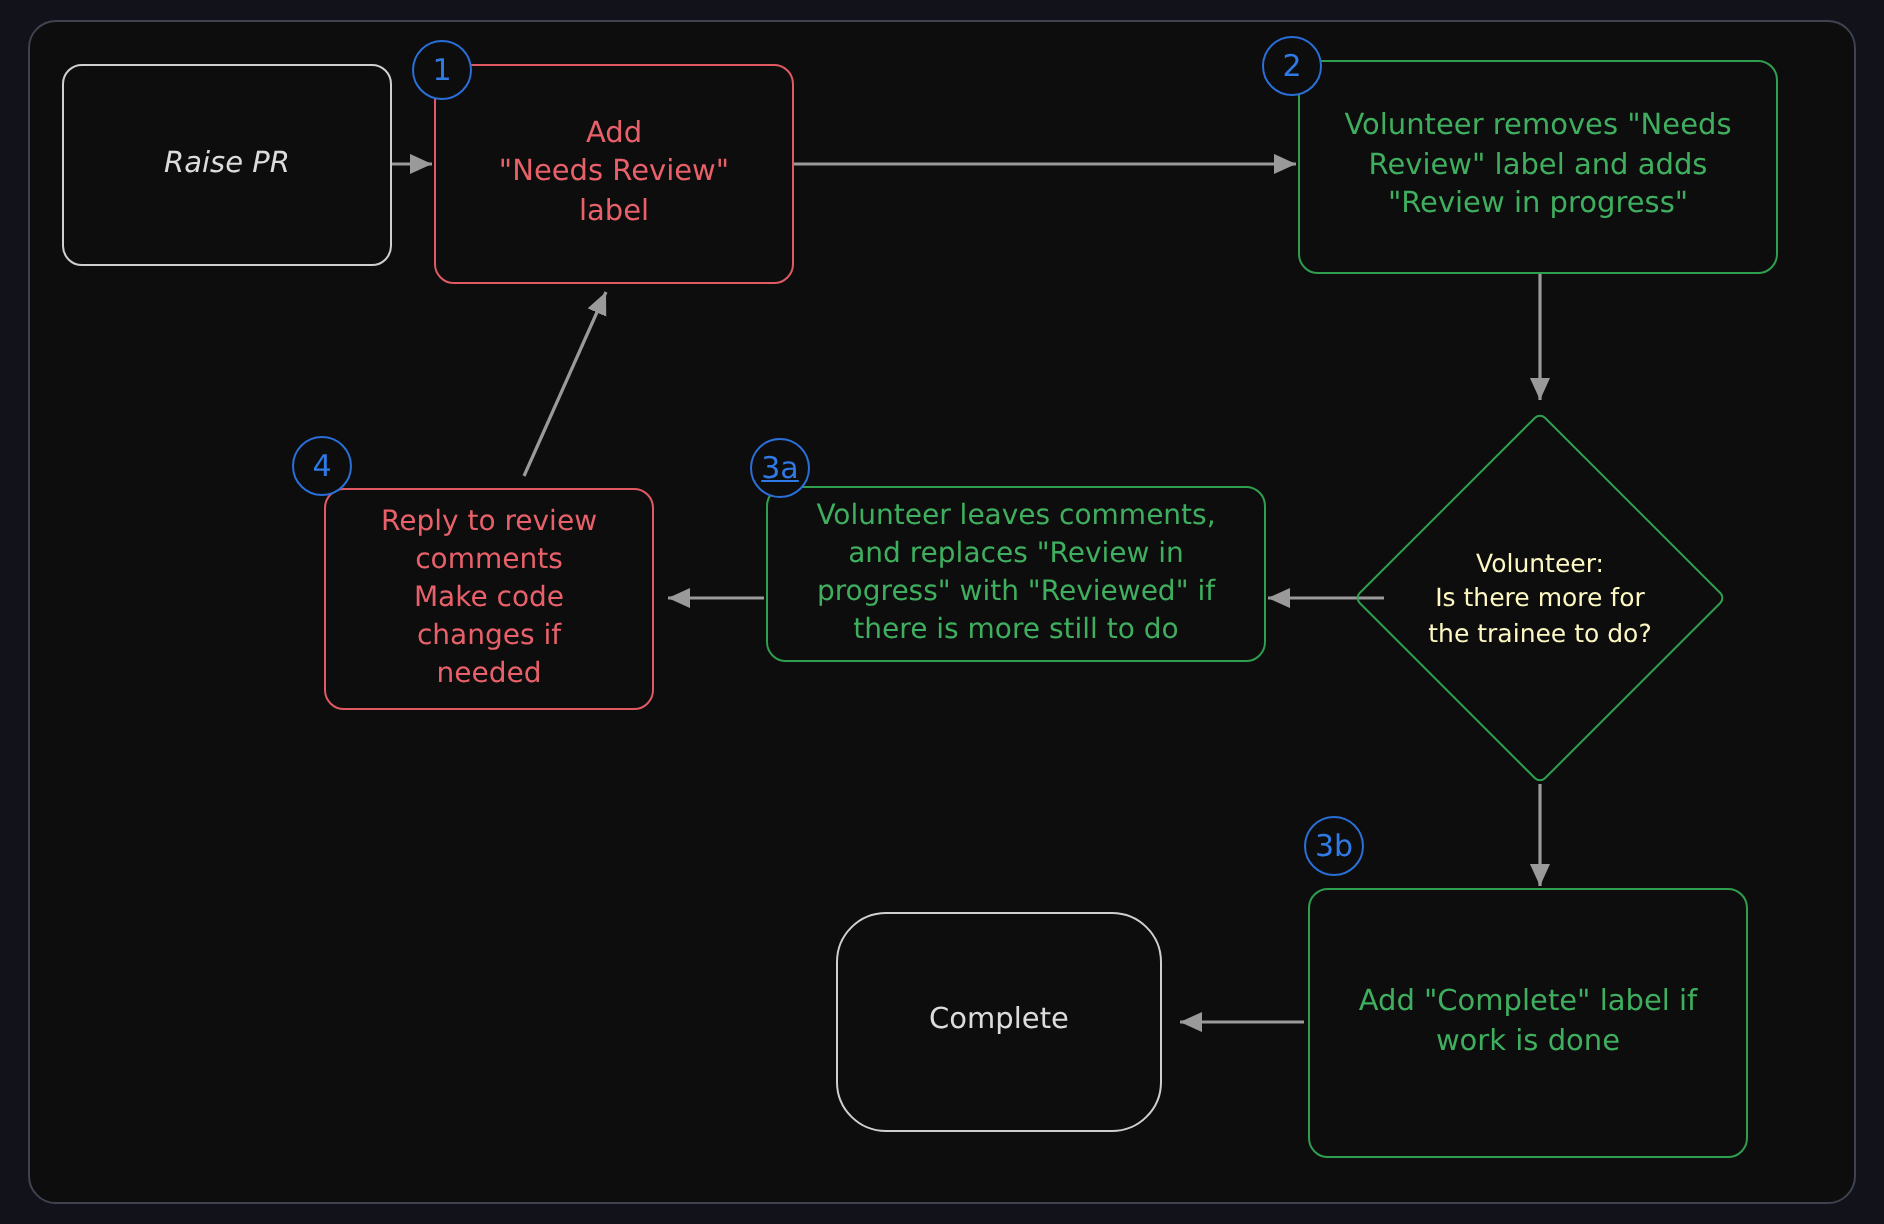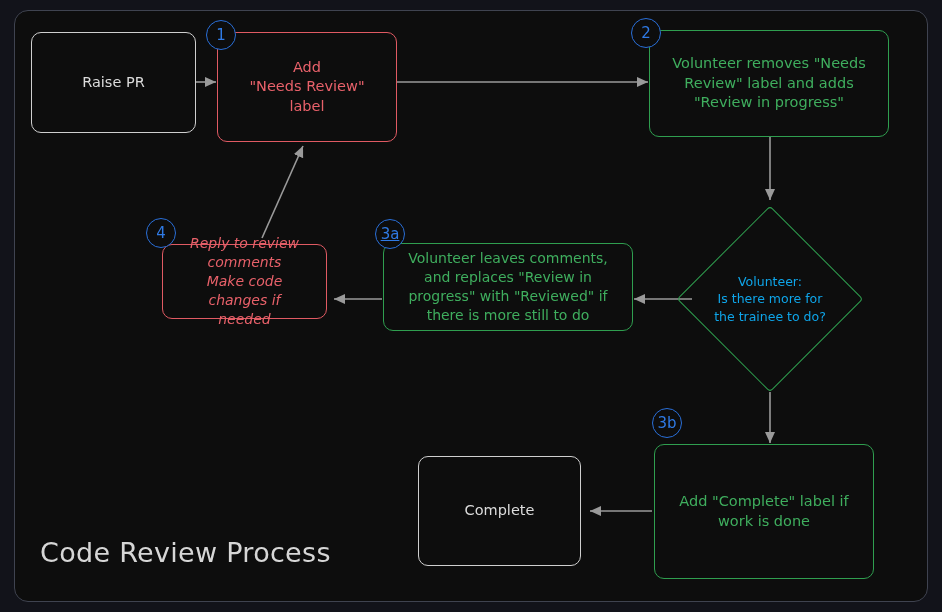--- a/index.html
+++ b/index.html
@@ -59,21 +59,21 @@
     border: 1.6px solid #2f9e4f;
     transform: rotate(45deg);
     background: transparent;
   }
   .diamond-label {
     position: absolute;
     display: flex;
     align-items: center;
     justify-content: center;
     text-align: center;
-    color: #0ea5e9;
+    color: #fef9c3;
     font-size: 12.5px;
     line-height: 1.4;
   }
   .badge {
     position: absolute;
     width: 28px;
     height: 28px;
     border-radius: 50%;
     border: 1.8px solid #2a6fd8;
     background: #0d0d0d;
@@ -124,21 +124,21 @@
 
     <line x1="382" y1="299" x2="334" y2="299" stroke="#9a9a9a" stroke-width="1.6" marker-end="url(#arrowGrey)"></line>
 
     <line x1="262" y1="238" x2="303" y2="146" stroke="#9a9a9a" stroke-width="1.6" marker-end="url(#arrowGrey)"></line>
 
     <line x1="770" y1="392" x2="770" y2="443" stroke="#9a9a9a" stroke-width="1.6" marker-end="url(#arrowGrey)"></line>
 
     <line x1="652" y1="511" x2="590" y2="511" stroke="#9a9a9a" stroke-width="1.6" marker-end="url(#arrowGrey)"></line>
   </svg>
 
-  <div class="node plain" style="left:31px; top:32px; width:165px; height:101px;">
+  <div class="node plain" style="left:31px; top:32px; width:165px; height:101px;font-style:italic;">
     <span>Raise PR</span>
   </div>
 
   <div class="node red" style="left:217px; top:32px; width:180px; height:110px; white-space:pre-line;">
     <span>Add
 "Needs Review"
 label</span>
   </div>
 
   <div class="node green" style="left:649px; top:30px; width:240px; height:107px;">
@@ -149,45 +149,42 @@
   <div class="diamond-label" style="left:695px; top:263px; width:150px; height:72px; white-space:pre-line;">
     <span>Volunteer:
 Is there more for
 the trainee to do?</span>
   </div>
 
   <div class="node green" style="left:383px; top:243px; width:250px; height:88px; font-size:14px;">
     <span>Volunteer leaves comments, and replaces "Review in progress" with "Reviewed" if there is more still to do</span>
   </div>
 
-  <div class="node red" style="left:162px; top:244px; width:165px; height:75px; white-space:pre-line; font-size:14px;font-style:italic;">
+  <div class="node red" style="left:162px; top:244px; width:165px; height:111px; white-space:pre-line; font-size:14px;">
     <span>Reply to review comments
 Make code changes if needed</span>
   </div>
 
   <div class="node green" style="left:654px; top:444px; width:220px; height:135px;">
     <span>Add "Complete" label if work is done</span>
   </div>
 
-  <div class="node plain" style="left:418px; top:456px; width:163px; height:110px;">
+  <div class="node plain" style="left:418px; top:456px; width:163px; height:110px;border-radius:25px;">
     <span>Complete</span>
   </div>
 
   <div class="badge" style="left:206px; top:20px;">
     <span>1</span>
   </div>
   <div class="badge" style="left:631px; top:18px;">
     <span>2</span>
   </div>
   <div class="badge" style="left:375px; top:219px;text-decoration:underline;">
     <span>3a</span>
   </div>
   <div class="badge" style="left:652px; top:408px;text-align:right;">
     <span>3b</span>
   </div>
   <div class="badge" style="left:146px; top:218px;">
     <span>4</span>
   </div>
 
-  <div class="title">
-    <span>Code Review Process</span>
-  </div>
 </div>
 
 </body></html>

